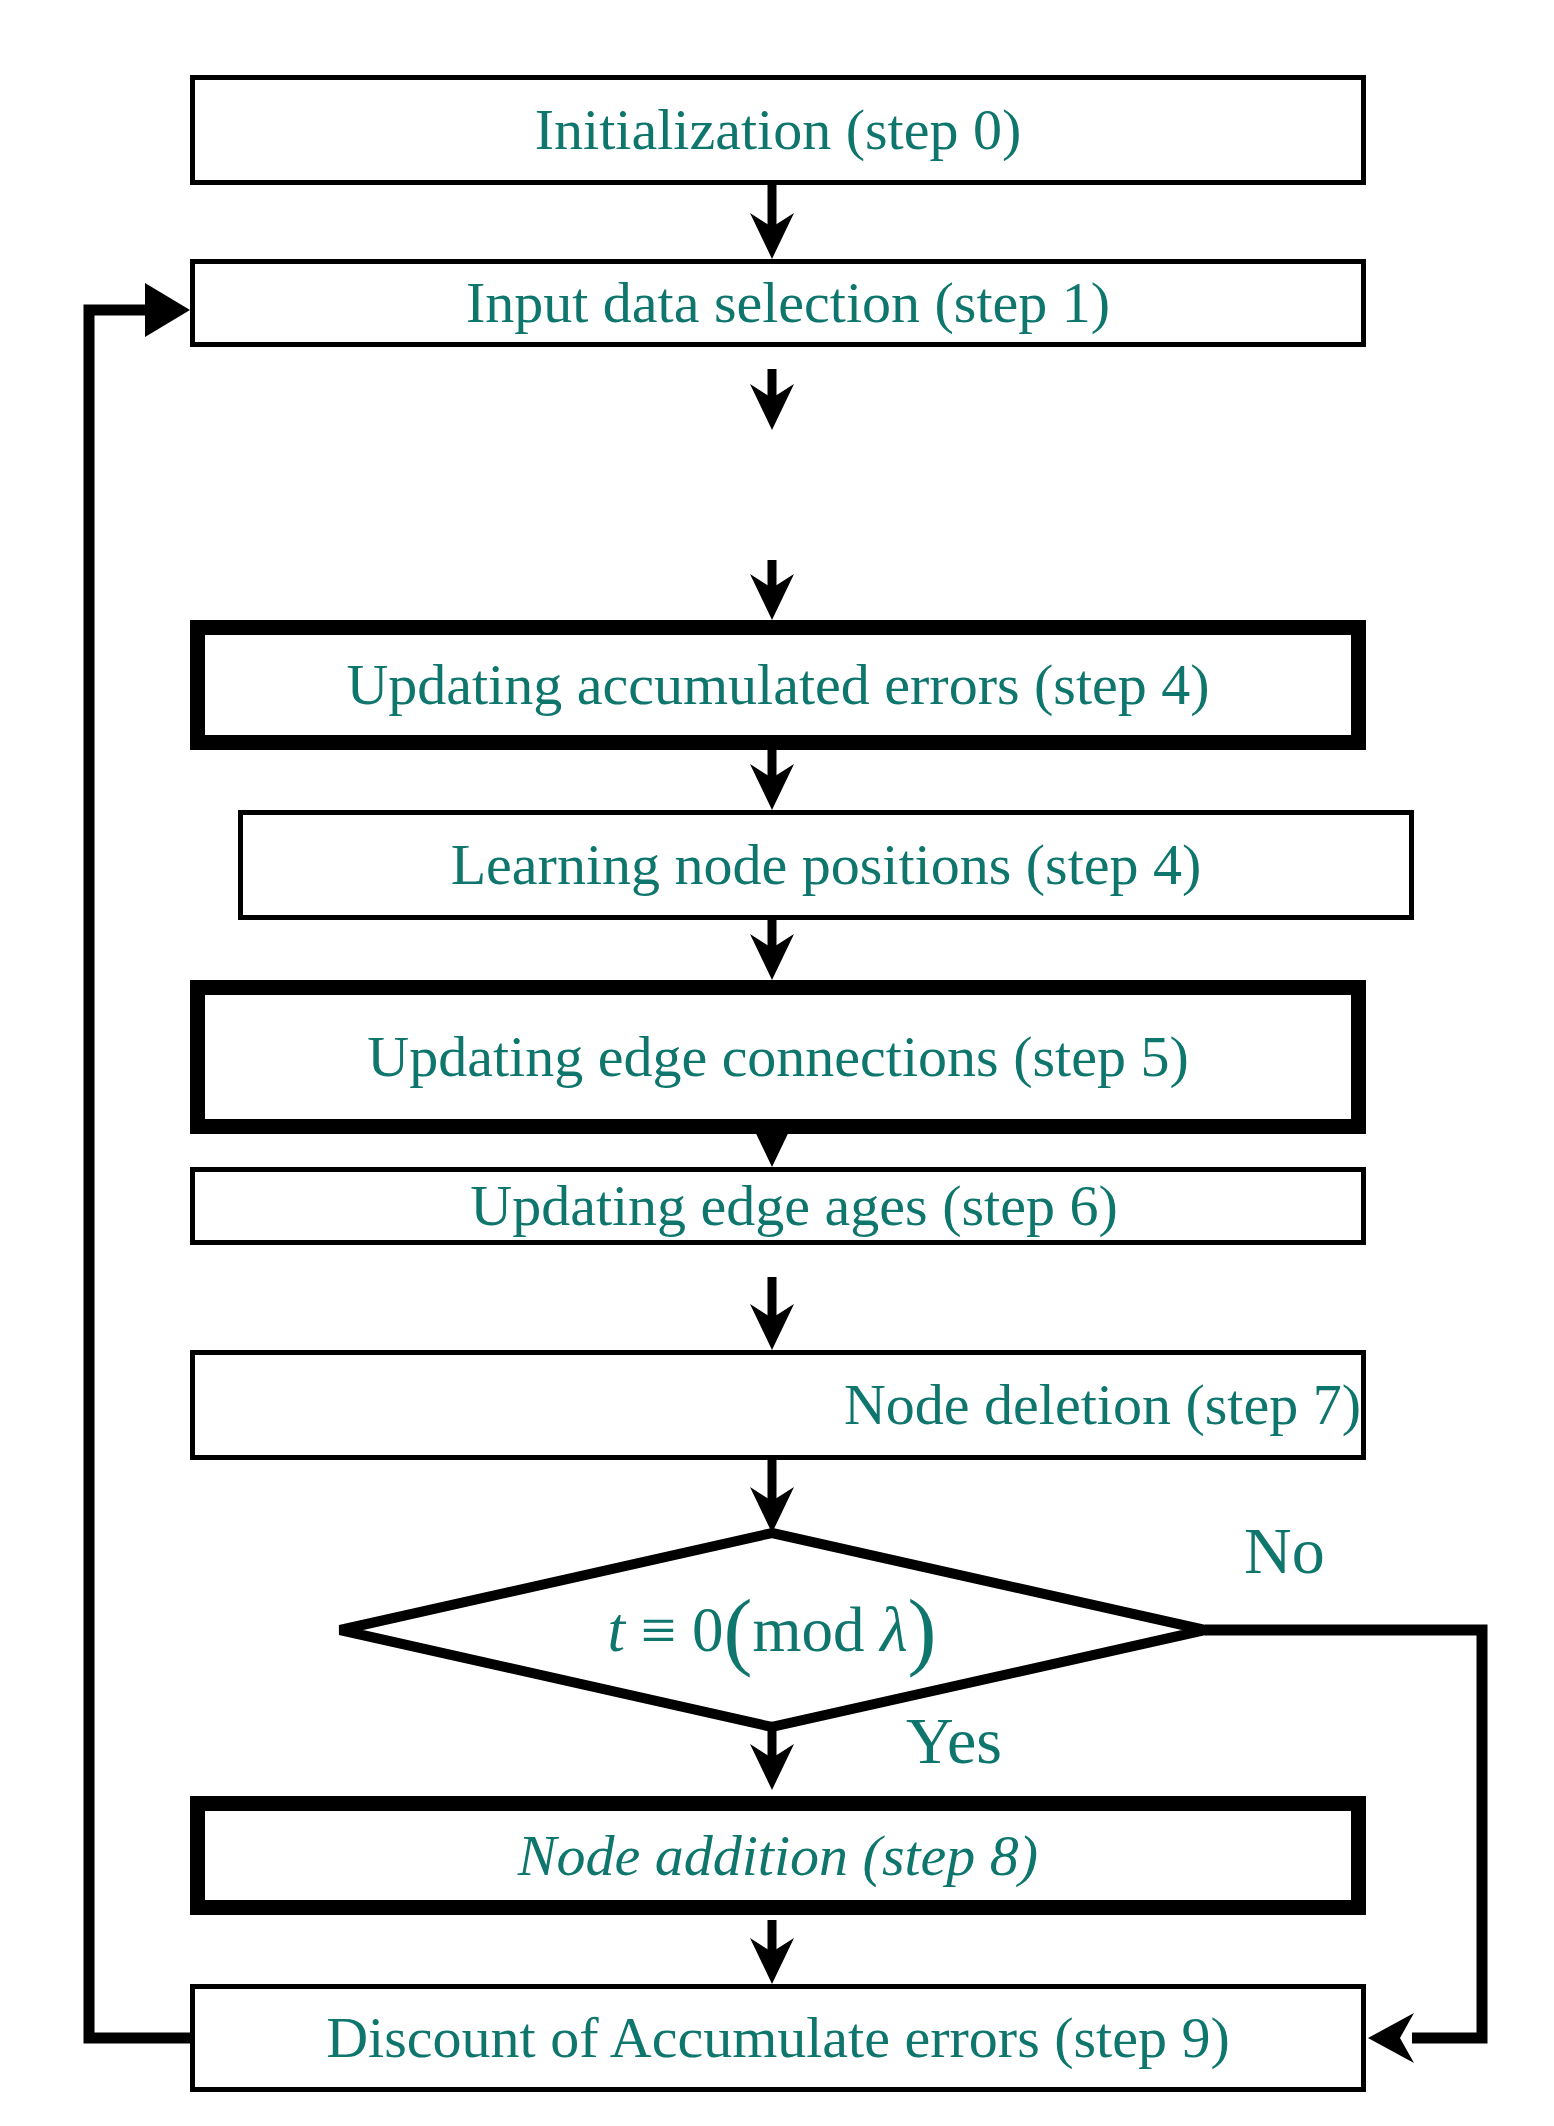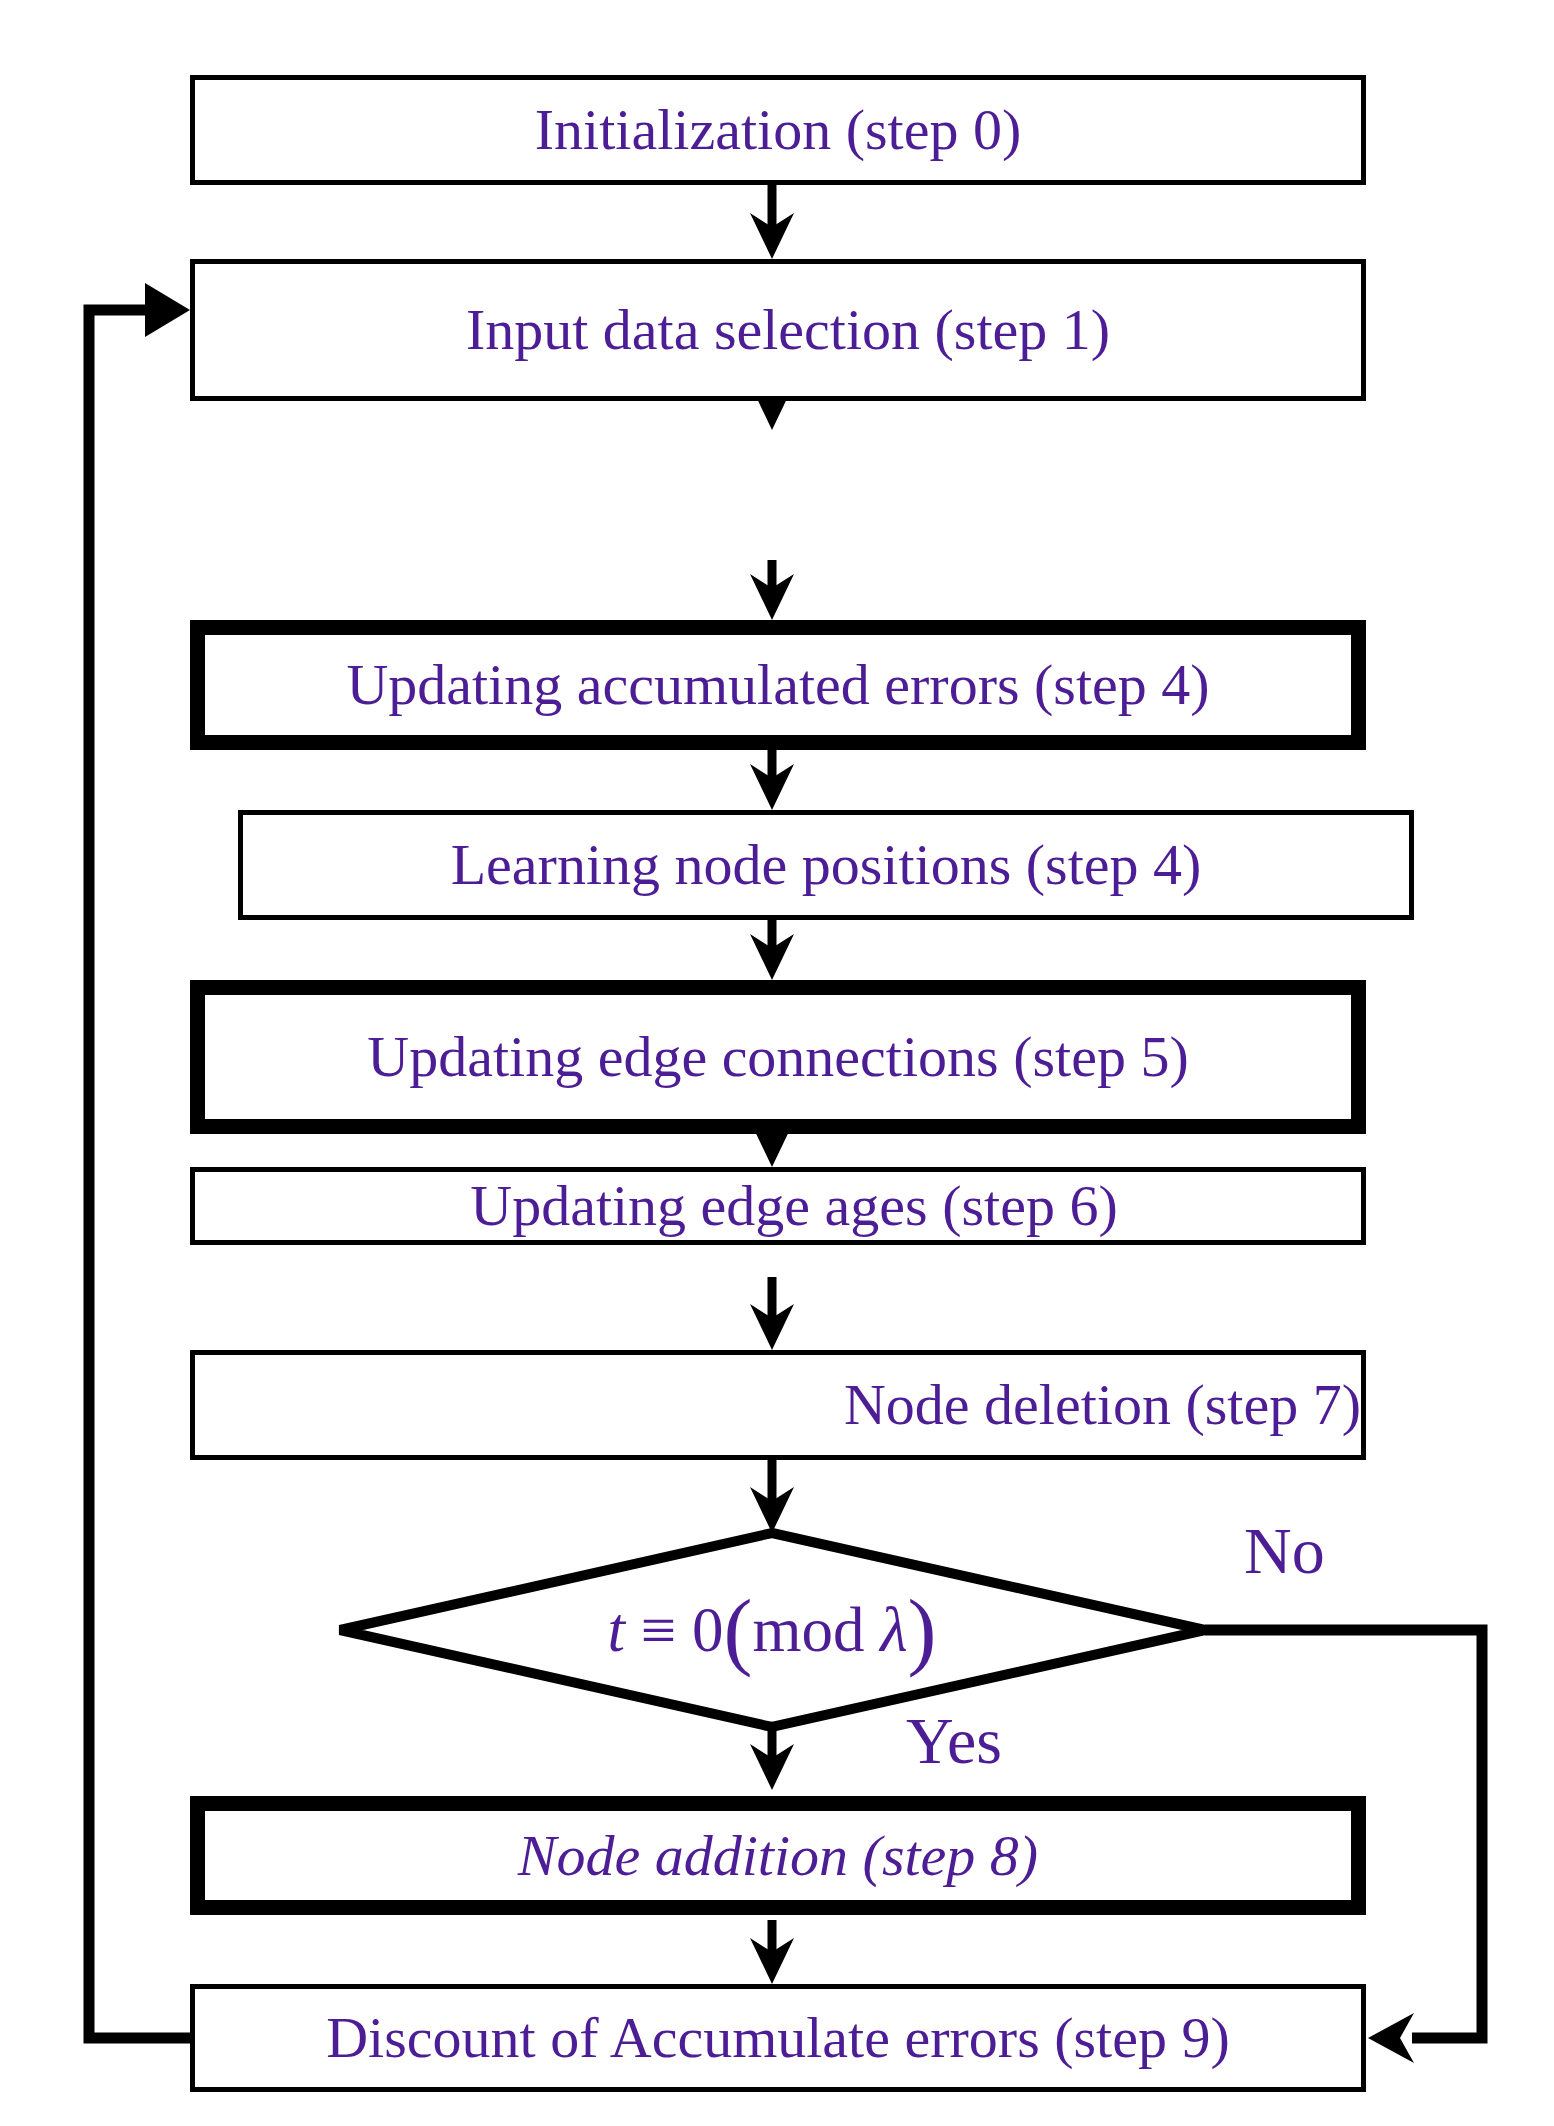--- a/index.html
+++ b/index.html
@@ -6,21 +6,21 @@
     margin: 0;
     padding: 0;
     background: #ffffff;
   }
   #canvas {
     position: relative;
     width: 1554px;
     height: 2126px;
     background: #ffffff;
     font-family: "Liberation Serif", "DejaVu Serif", serif;
-    color: #4c1d95;
+    color: #0f766e;
     overflow: hidden;
   }
   #connector-layer {
     position: absolute;
     left: 0;
     top: 0;
     width: 1554px;
     height: 2126px;
   }
   .step-box {
@@ -136,21 +136,21 @@
     </g>
     <g>
       <line x1="772" y1="1920" x2="772" y2="1955" stroke="#000000" stroke-width="9"></line>
       <polygon points="772,1984 750,1938 772,1952 794,1938" fill="#000000"></polygon>
     </g>
   </svg>
 
   <div class="step-box" style="top:75px;  height:110px;">
       <span>Initialization (step 0)</span>
     </div>
-  <div class="step-box" style="top:259px; height:142px;padding-left:20px;">
+  <div class="step-box" style="top:259px; height:88px;padding-left:20px;">
       <span>Input data selection (step 1)</span>
     </div>
   <div class="step-box thick" style="top:620px; height:130px;">
       <span>Updating accumulated errors (step 4)</span>
     </div>
   <div class="step-box" style="top:810px; height:110px;margin-left:48px;">
       <span>Learning node positions (step 4)</span>
     </div>
   <div class="step-box thick" style="top:980px; height:154px;">
       <span>Updating edge connections (step 5)</span>

